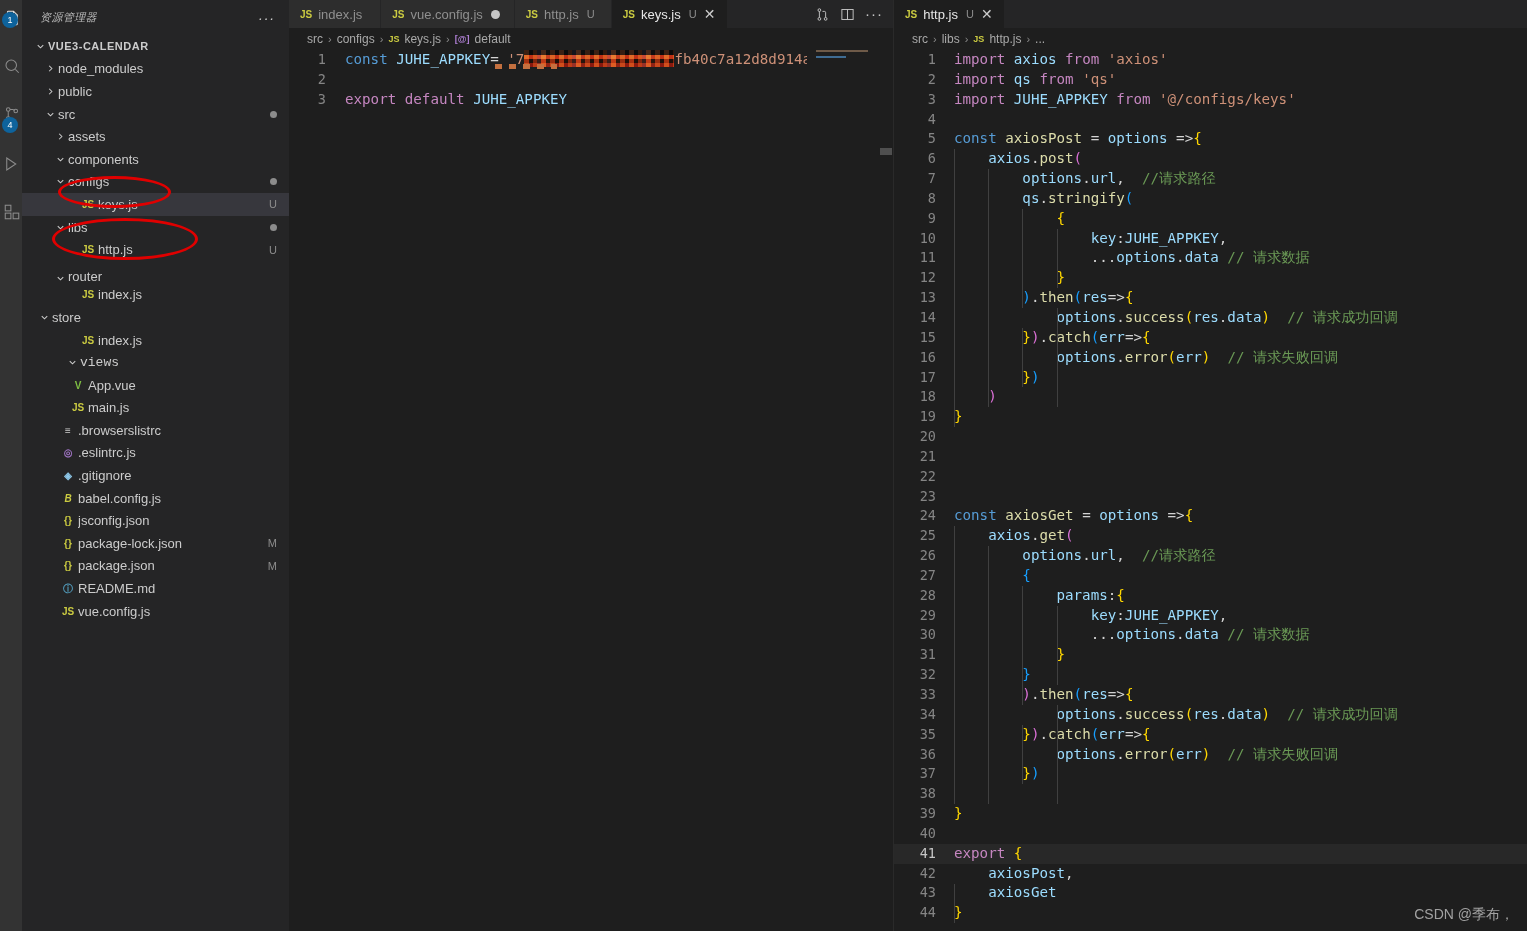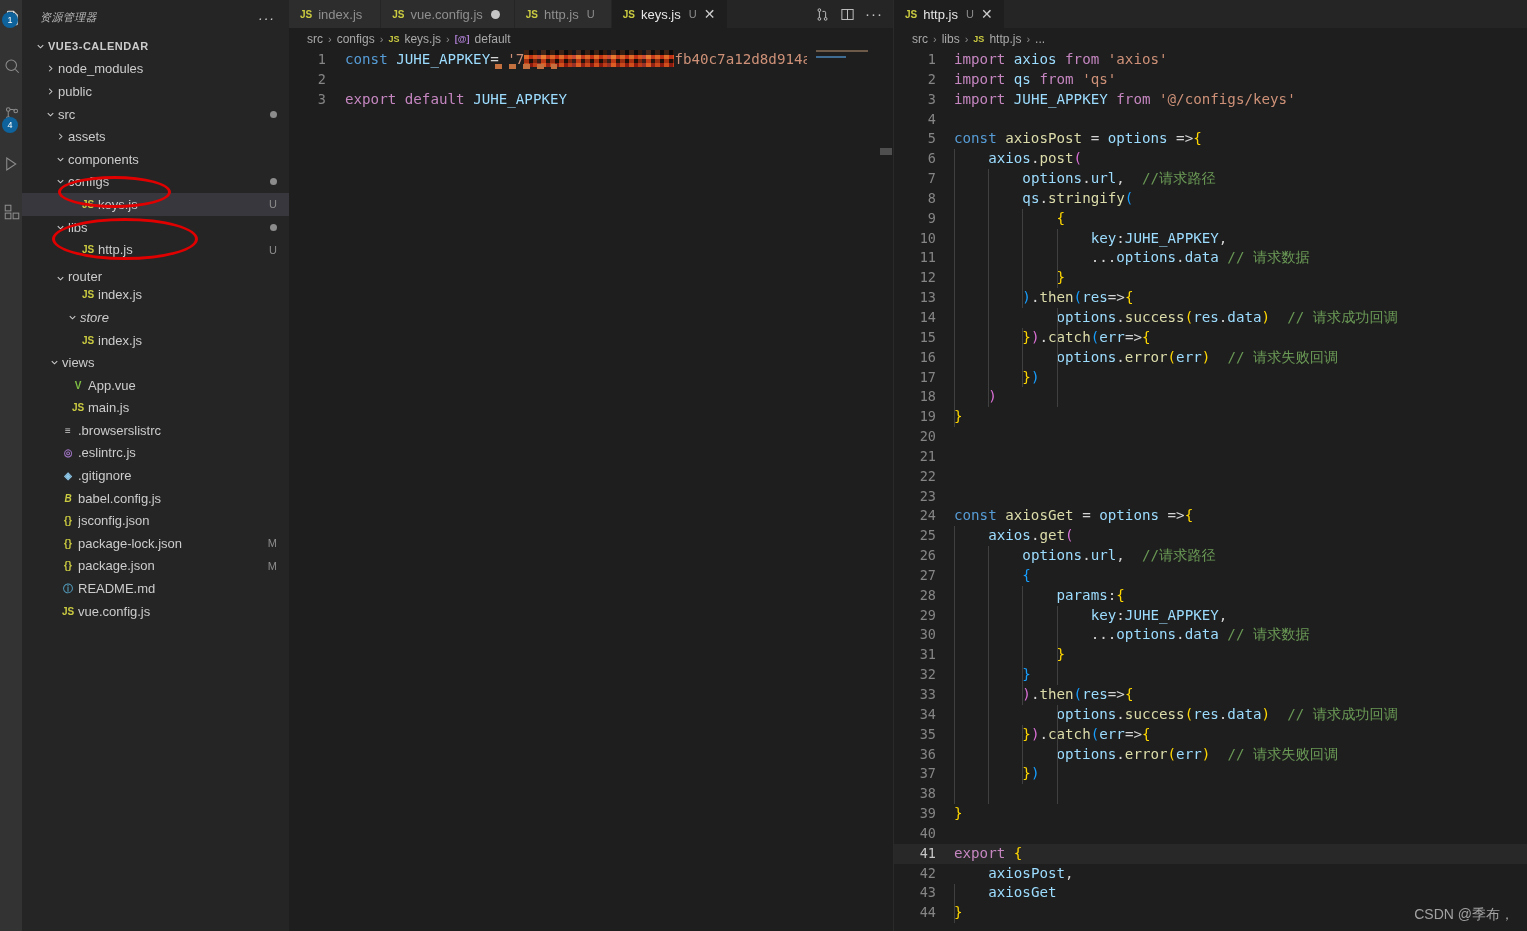--- a/index.html
+++ b/index.html
@@ -385,34 +385,34 @@
               <path d="M4 6l4 4 4-4"></path>
             </svg>
           </span>
           <span class="lbl">router</span>
         </div>
         <div class="row" style="padding-left: 40px;">
           <span class="twisty"></span>
           <span class="ficon js">JS</span>
           <span class="lbl">index.js</span>
         </div>
-        <div class="row" style="padding-left: 42px; font-style: italic;">
+        <div class="row" style="padding-left: 14px;">
           <span class="twisty">
             <svg width="11" height="11" viewBox="0 0 16 16" fill="none" stroke="#cccccc" stroke-width="1.5">
               <path d="M4 6l4 4 4-4"></path>
             </svg>
           </span>
           <span class="lbl">store</span>
         </div>
         <div class="row" style="padding-left: 40px;">
           <span class="twisty"></span>
           <span class="ficon js">JS</span>
           <span class="lbl">index.js</span>
         </div>
-        <div class="row" style="padding-left: 24px;">
+        <div class="row" style="padding-left: 42px; font-family: Liberation Mono, monospace;">
           <span class="twisty">
             <svg width="11" height="11" viewBox="0 0 16 16" fill="none" stroke="#cccccc" stroke-width="1.5">
               <path d="M4 6l4 4 4-4"></path>
             </svg>
           </span>
           <span class="lbl">views</span>
         </div>
         <div class="row" style="padding-left: 30px;">
           <span class="twisty"></span>
           <span class="ficon vue">V</span>

